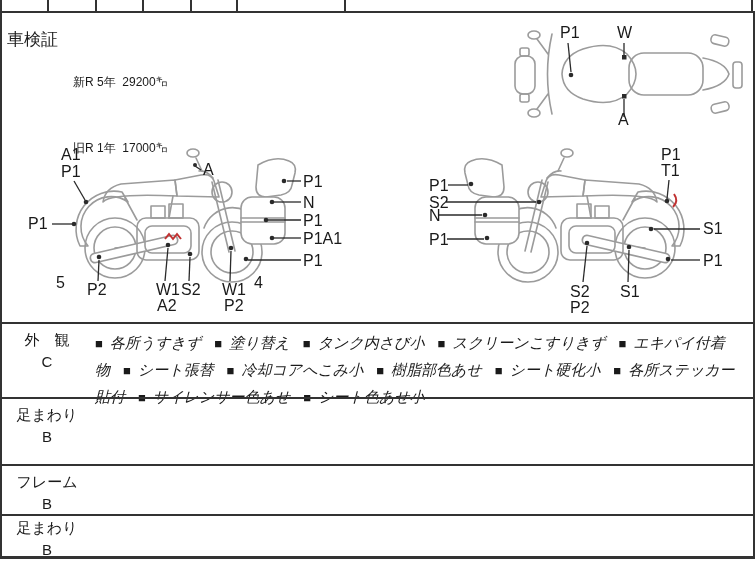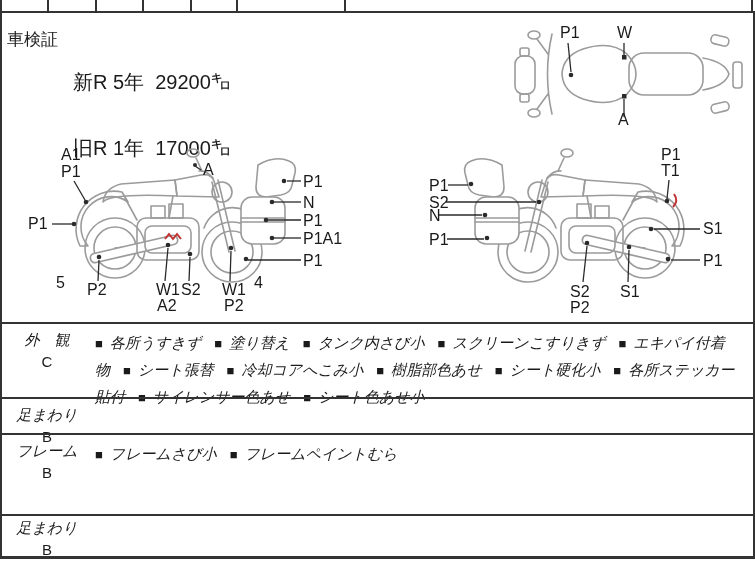--- a/index.html
+++ b/index.html
@@ -13,41 +13,41 @@
   
   .top-strip{position:absolute;left:0;top:0;width:755px;height:11px;border-bottom:2px solid var(--border);}
   .tline{position:absolute;top:0;height:11px;width:2px;background:var(--border);}
   
   .frame{position:absolute;left:0;top:13px;width:751px;height:543px;
          border-left:2px solid var(--border);border-right:2px solid var(--border);
          border-bottom:3px solid var(--border);}
   
   .kensho{position:absolute;left:0;top:0;}
   .k-label{position:absolute;left:7px;top:28px;font-size:17px;white-space:pre;}
-  .k-lines{position:absolute;left:73px;top:27px;font-size:20px;line-height:22px;white-space:pre;}
+  .k-lines{position:absolute;left:73px;top:27px;font-size:12px;line-height:22px;white-space:pre;}
   
   .svg-top{position:absolute;left:505px;top:22px;}
   .svg-left{position:absolute;left:25px;top:140px;}
   .svg-right{position:absolute;left:415px;top:140px;}
   .art, .art *{stroke:var(--line-art);stroke-width:1.6;fill:none;stroke-linejoin:round;stroke-linecap:round;}
   .art .fillw{fill:#fff;}
   .art .muffO{stroke-width:11;}
   .art .muffI{stroke:#fff;stroke-width:7.5;}
   .leader{stroke:var(--leader);stroke-width:1.3;fill:none;}
   .dot{fill:var(--leader);stroke:none;}
   .sqdot{fill:var(--leader);stroke:none;}
   .red{stroke:var(--marker-red);stroke-width:2;fill:none;}
   text.lbl{fill:var(--text);font-size:16px;stroke:none;font-family:"Liberation Sans",sans-serif;}
   
   .crow{position:absolute;left:0;width:753px;border-top:2px solid var(--border);font-size:15px;}
   .crow1{top:322px;height:75px;}
   .crow2{top:397px;height:48px;}
-  .crow3{top:433px;height:50px;}
+  .crow3{top:464px;height:50px;}
   .crow4{top:514px;height:61px;}
-  .cat{position:absolute;left:16px;top:7px;width:62px;text-align:center;white-space:pre;font-style:italic;}
+  .cat{position:absolute;left:16px;top:7px;width:62px;text-align:center;white-space:pre;}
   .grade{position:absolute;left:16px;top:29px;width:62px;text-align:center;}
   .crow4 .cat{top:3px;} .crow4 .grade{top:25px;}
   .defects{position:absolute;left:95px;top:6px;width:652px;line-height:26px;font-style:italic;}
   .crow2 .defects{top:8px;} .crow4 .defects{top:2px;}
   .defect{margin-right:13px;}
   .sq{margin-right:7px;font-size:13px;}
 </style>
 </head>
 <body>
 
@@ -243,20 +243,19 @@
     <div class="grade">C</div>
     <div class="defects"><span class="defect"><span class="sq">■</span>各所うすきず</span><span class="defect"><span class="sq">■</span>塗り替え</span><span class="defect"><span class="sq">■</span>タンク内さび小</span><span class="defect"><span class="sq">■</span>スクリーンこすりきず</span><span class="defect"><span class="sq">■</span>エキパイ付着物</span><span class="defect"><span class="sq">■</span>シート張替</span><span class="defect"><span class="sq">■</span>冷却コアへこみ小</span><span class="defect"><span class="sq">■</span>樹脂部色あせ</span><span class="defect"><span class="sq">■</span>シート硬化小</span><span class="defect"><span class="sq">■</span>各所ステッカー貼付</span><span class="defect"><span class="sq">■</span>サイレンサー色あせ</span><span class="defect"><span class="sq">■</span>シート色あせ小</span></div>
   </div>
   <div class="crow crow2">
     <div class="cat">足まわり</div>
     <div class="grade">B</div>
   </div>
   <div class="crow crow3">
     <div class="cat">フレーム</div>
     <div class="grade">B</div>
-    <div class="defects"><span class="defect"><span class="sq">■</span>フレームさび小</span><span class="defect"><span class="sq">■</span>フレームペイントむら</span></div>
   </div>
   <div class="crow crow4">
     <div class="cat">足まわり</div>
     <div class="grade">B</div>
   </div>
 
 </div>
 
 </body></html>

